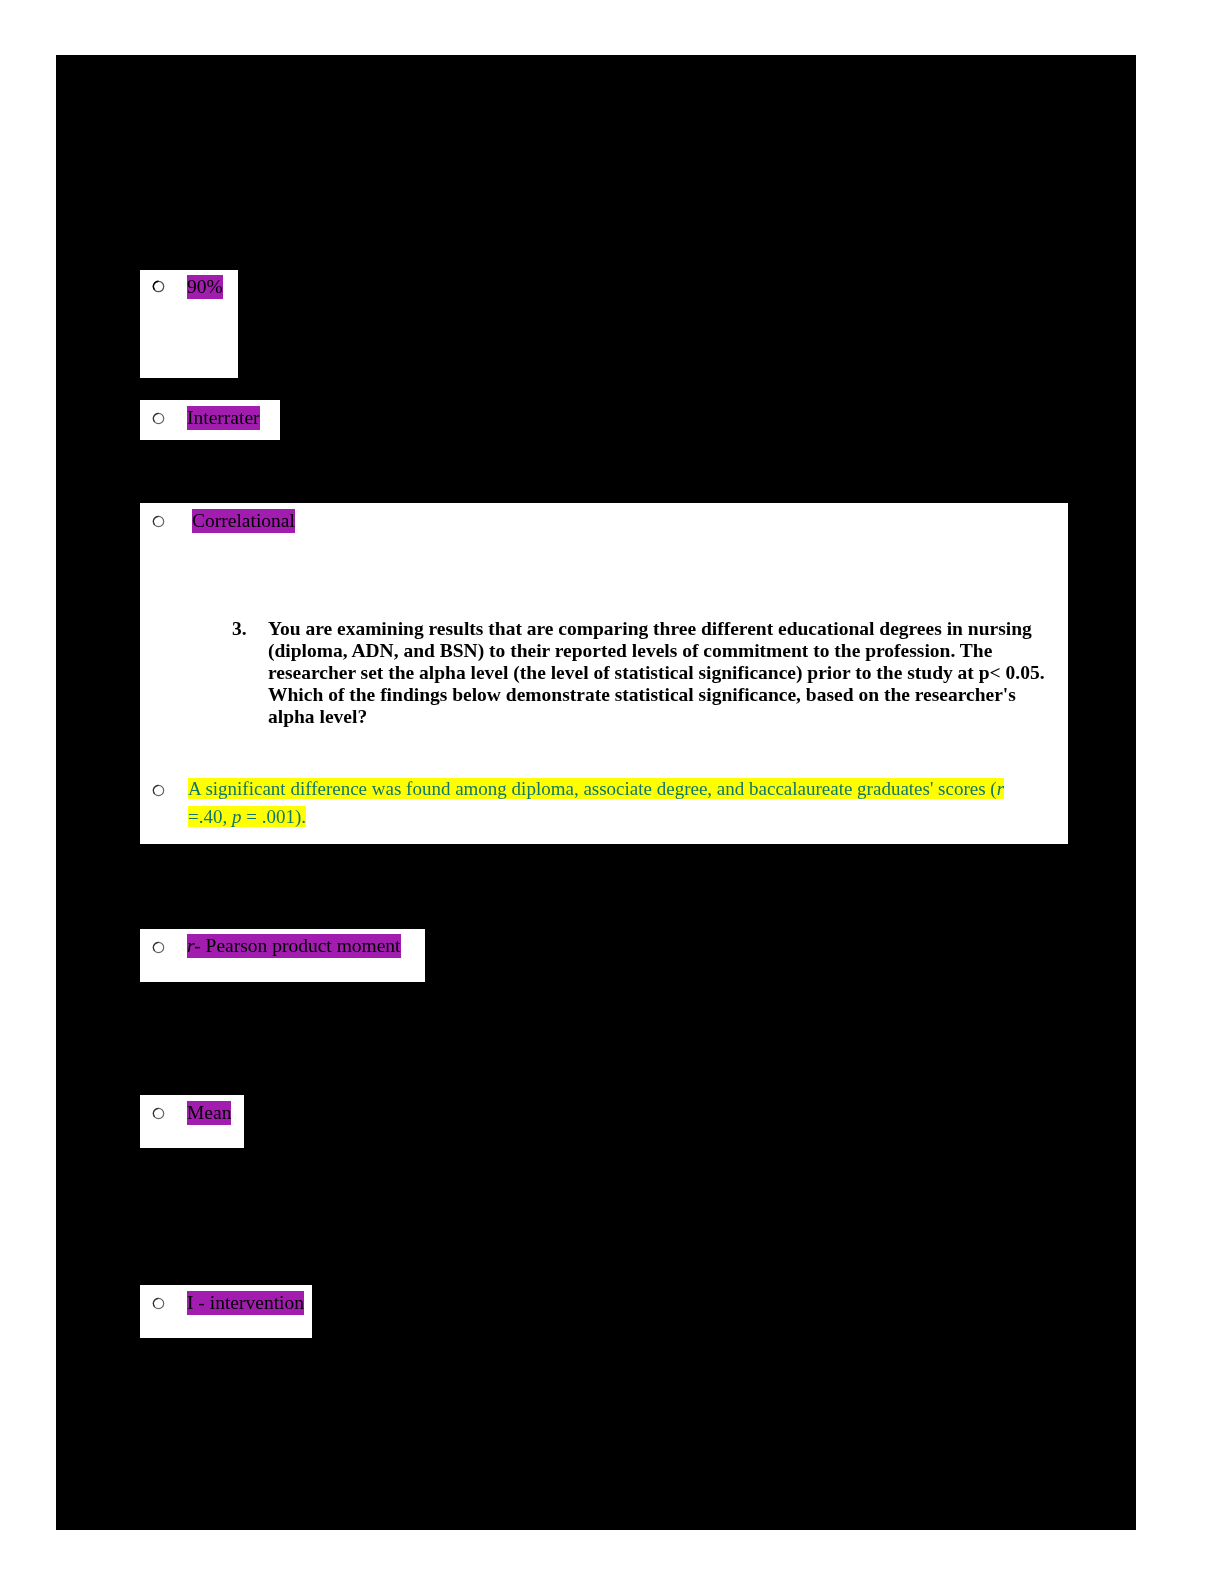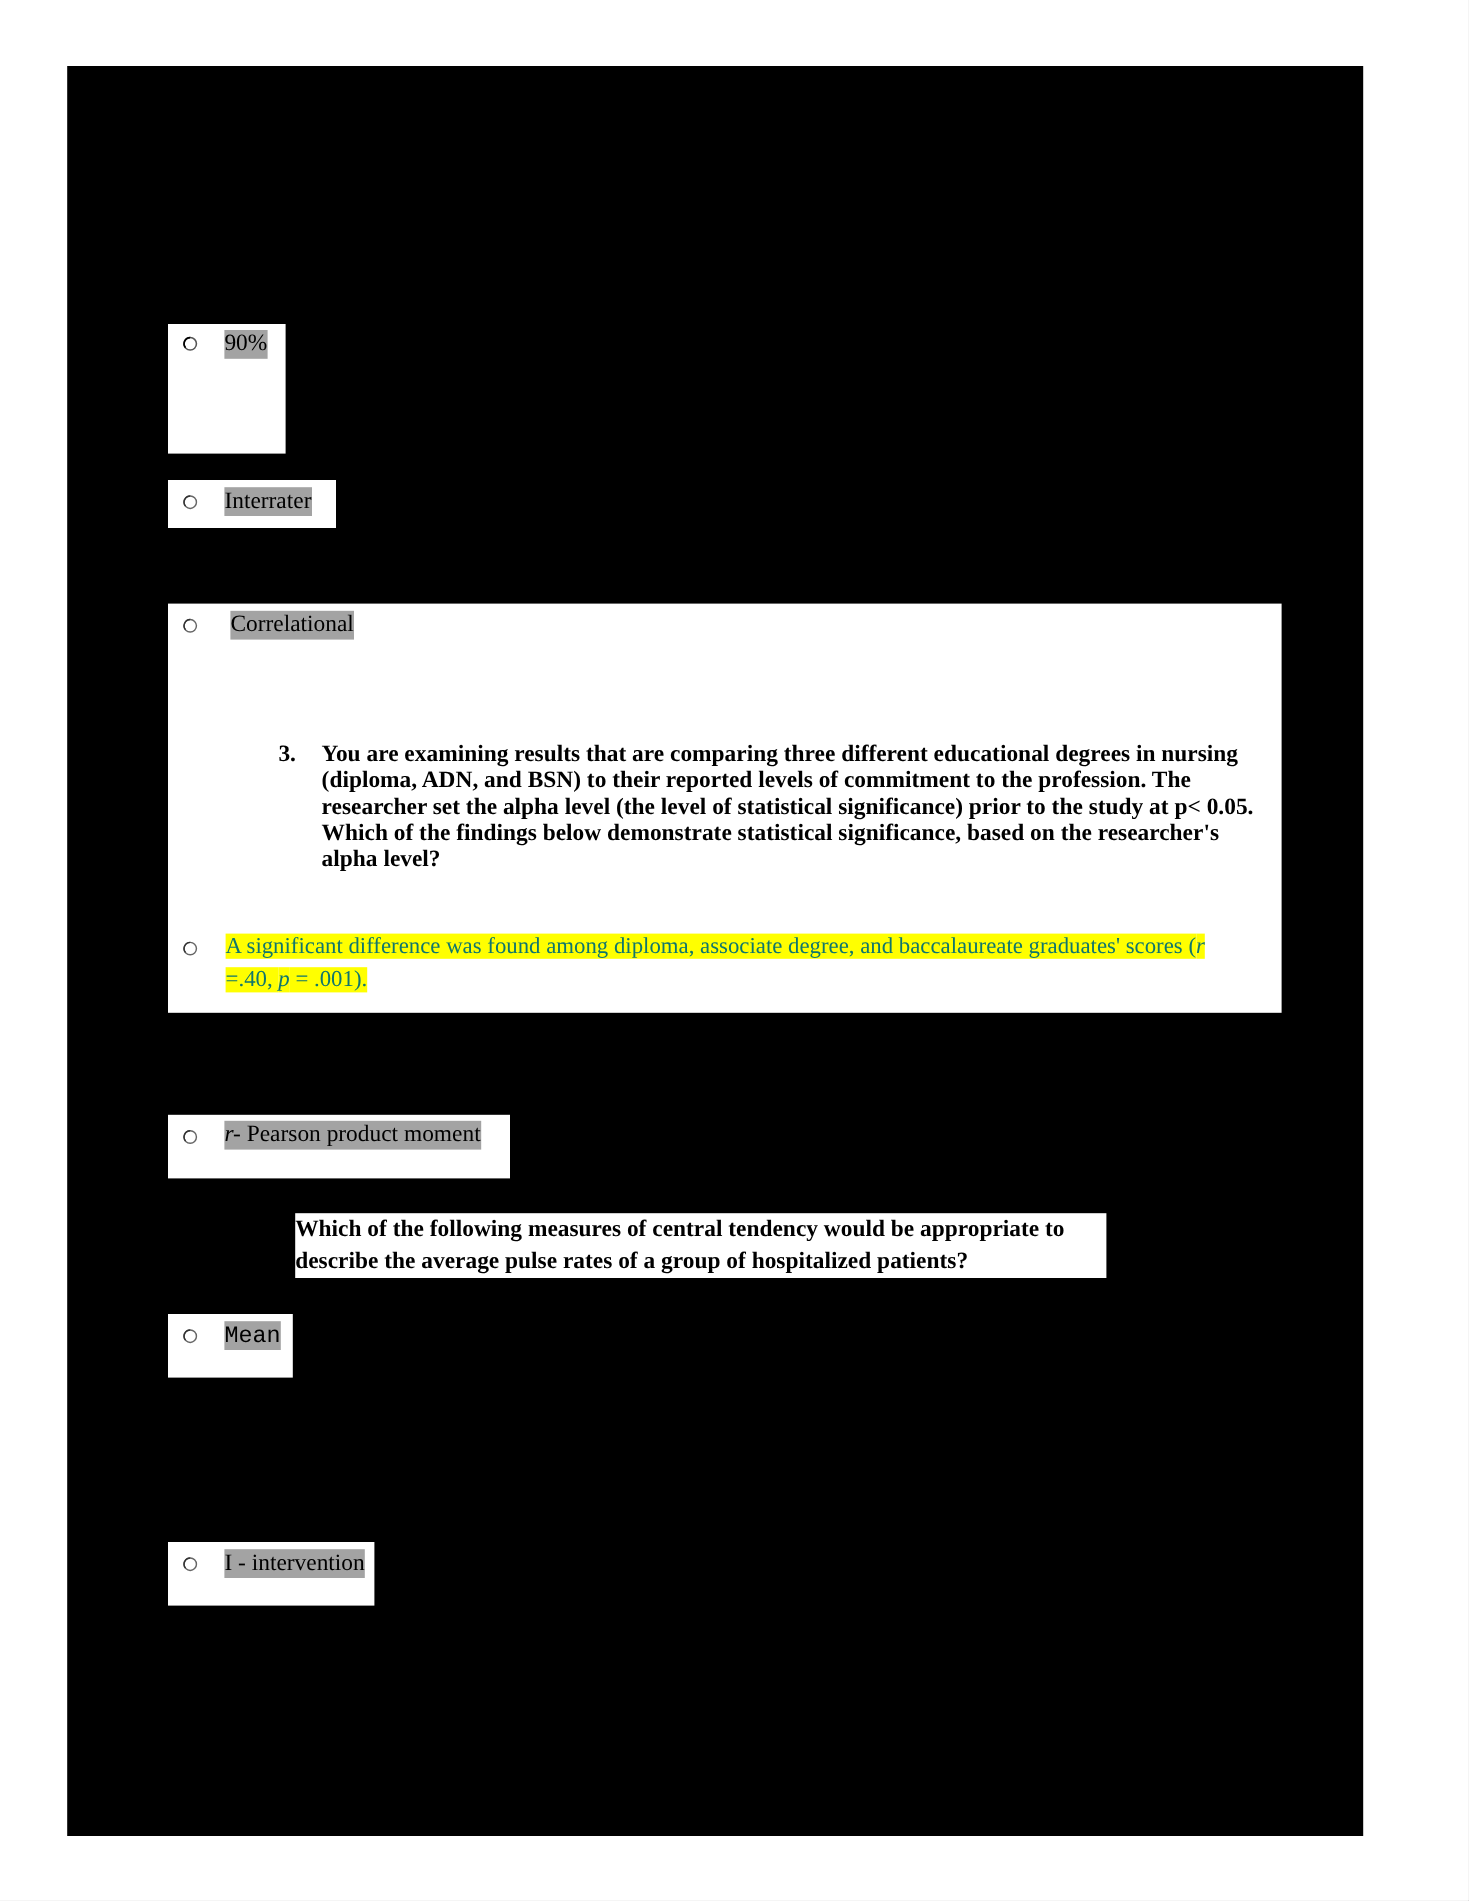--- a/index.html
+++ b/index.html
@@ -22,21 +22,21 @@
     height: 1475px;
     background: #000000;
   }
   
   .box {
     position: absolute;
     background: #ffffff;
     box-sizing: border-box;
   }
   .hl {
-    background: #a3a3a3;
+    background: #a21caf;
   }
   
   .radio {
     position: absolute;
     width: 13px;
     height: 13px;
   }
   .radio svg {
     display: block;
   }
@@ -98,21 +98,21 @@
     position: absolute;
     left: 0px;
     top: 0px;
     width: 676px;
     font-weight: bold;
     font-size: 19.5px;
     line-height: 27px;
     color: #000;
   }
 
-  #box-mean { left: 84px; top: 1040px; width: 104px; height: 53px; font-family: Liberation Mono, monospace; }
+  #box-mean { left: 84px; top: 1040px; width: 104px; height: 53px; }
   #radio-mean { left: 12px; top: 12px; }
   #text-mean { left: 47px; top: 6px; }
 
   #box-interv { left: 84px; top: 1230px; width: 172px; height: 53px; }
   #radio-interv { left: 12px; top: 12px; }
   #text-interv { left: 47px; top: 6px; }
 
   em { font-style: italic; }
 </style>
 </head>
@@ -164,23 +164,20 @@
   <div class="box" id="box-pearson">
     <span class="radio" id="radio-pearson">
       <svg width="13" height="13" viewBox="0 0 13 13">
         <circle cx="6.5" cy="6.5" r="5.2" fill="#ffffff" stroke="#666666" stroke-width="1.2"></circle>
         <path d="M2.6 9.8 A5.2 5.2 0 0 1 6.5 1.3" fill="none" stroke="#333333" stroke-width="1.2"></path>
       </svg>
     </span>
     <span class="opt-text hl" id="text-pearson"><em>r-</em><span> Pearson product moment</span></span>
   </div>
 
-  <div class="box" id="box-q4">
-    <div id="q4-body">Which of the following measures of central tendency would be appropriate to describe the average pulse rates of a group of hospitalized patients?</div>
-  </div>
 
   <div class="box" id="box-mean">
     <span class="radio" id="radio-mean">
       <svg width="13" height="13" viewBox="0 0 13 13">
         <circle cx="6.5" cy="6.5" r="5.2" fill="#ffffff" stroke="#666666" stroke-width="1.2"></circle>
         <path d="M2.6 9.8 A5.2 5.2 0 0 1 6.5 1.3" fill="none" stroke="#333333" stroke-width="1.2"></path>
       </svg>
     </span>
     <span class="opt-text hl" id="text-mean">Mean</span>
   </div>

